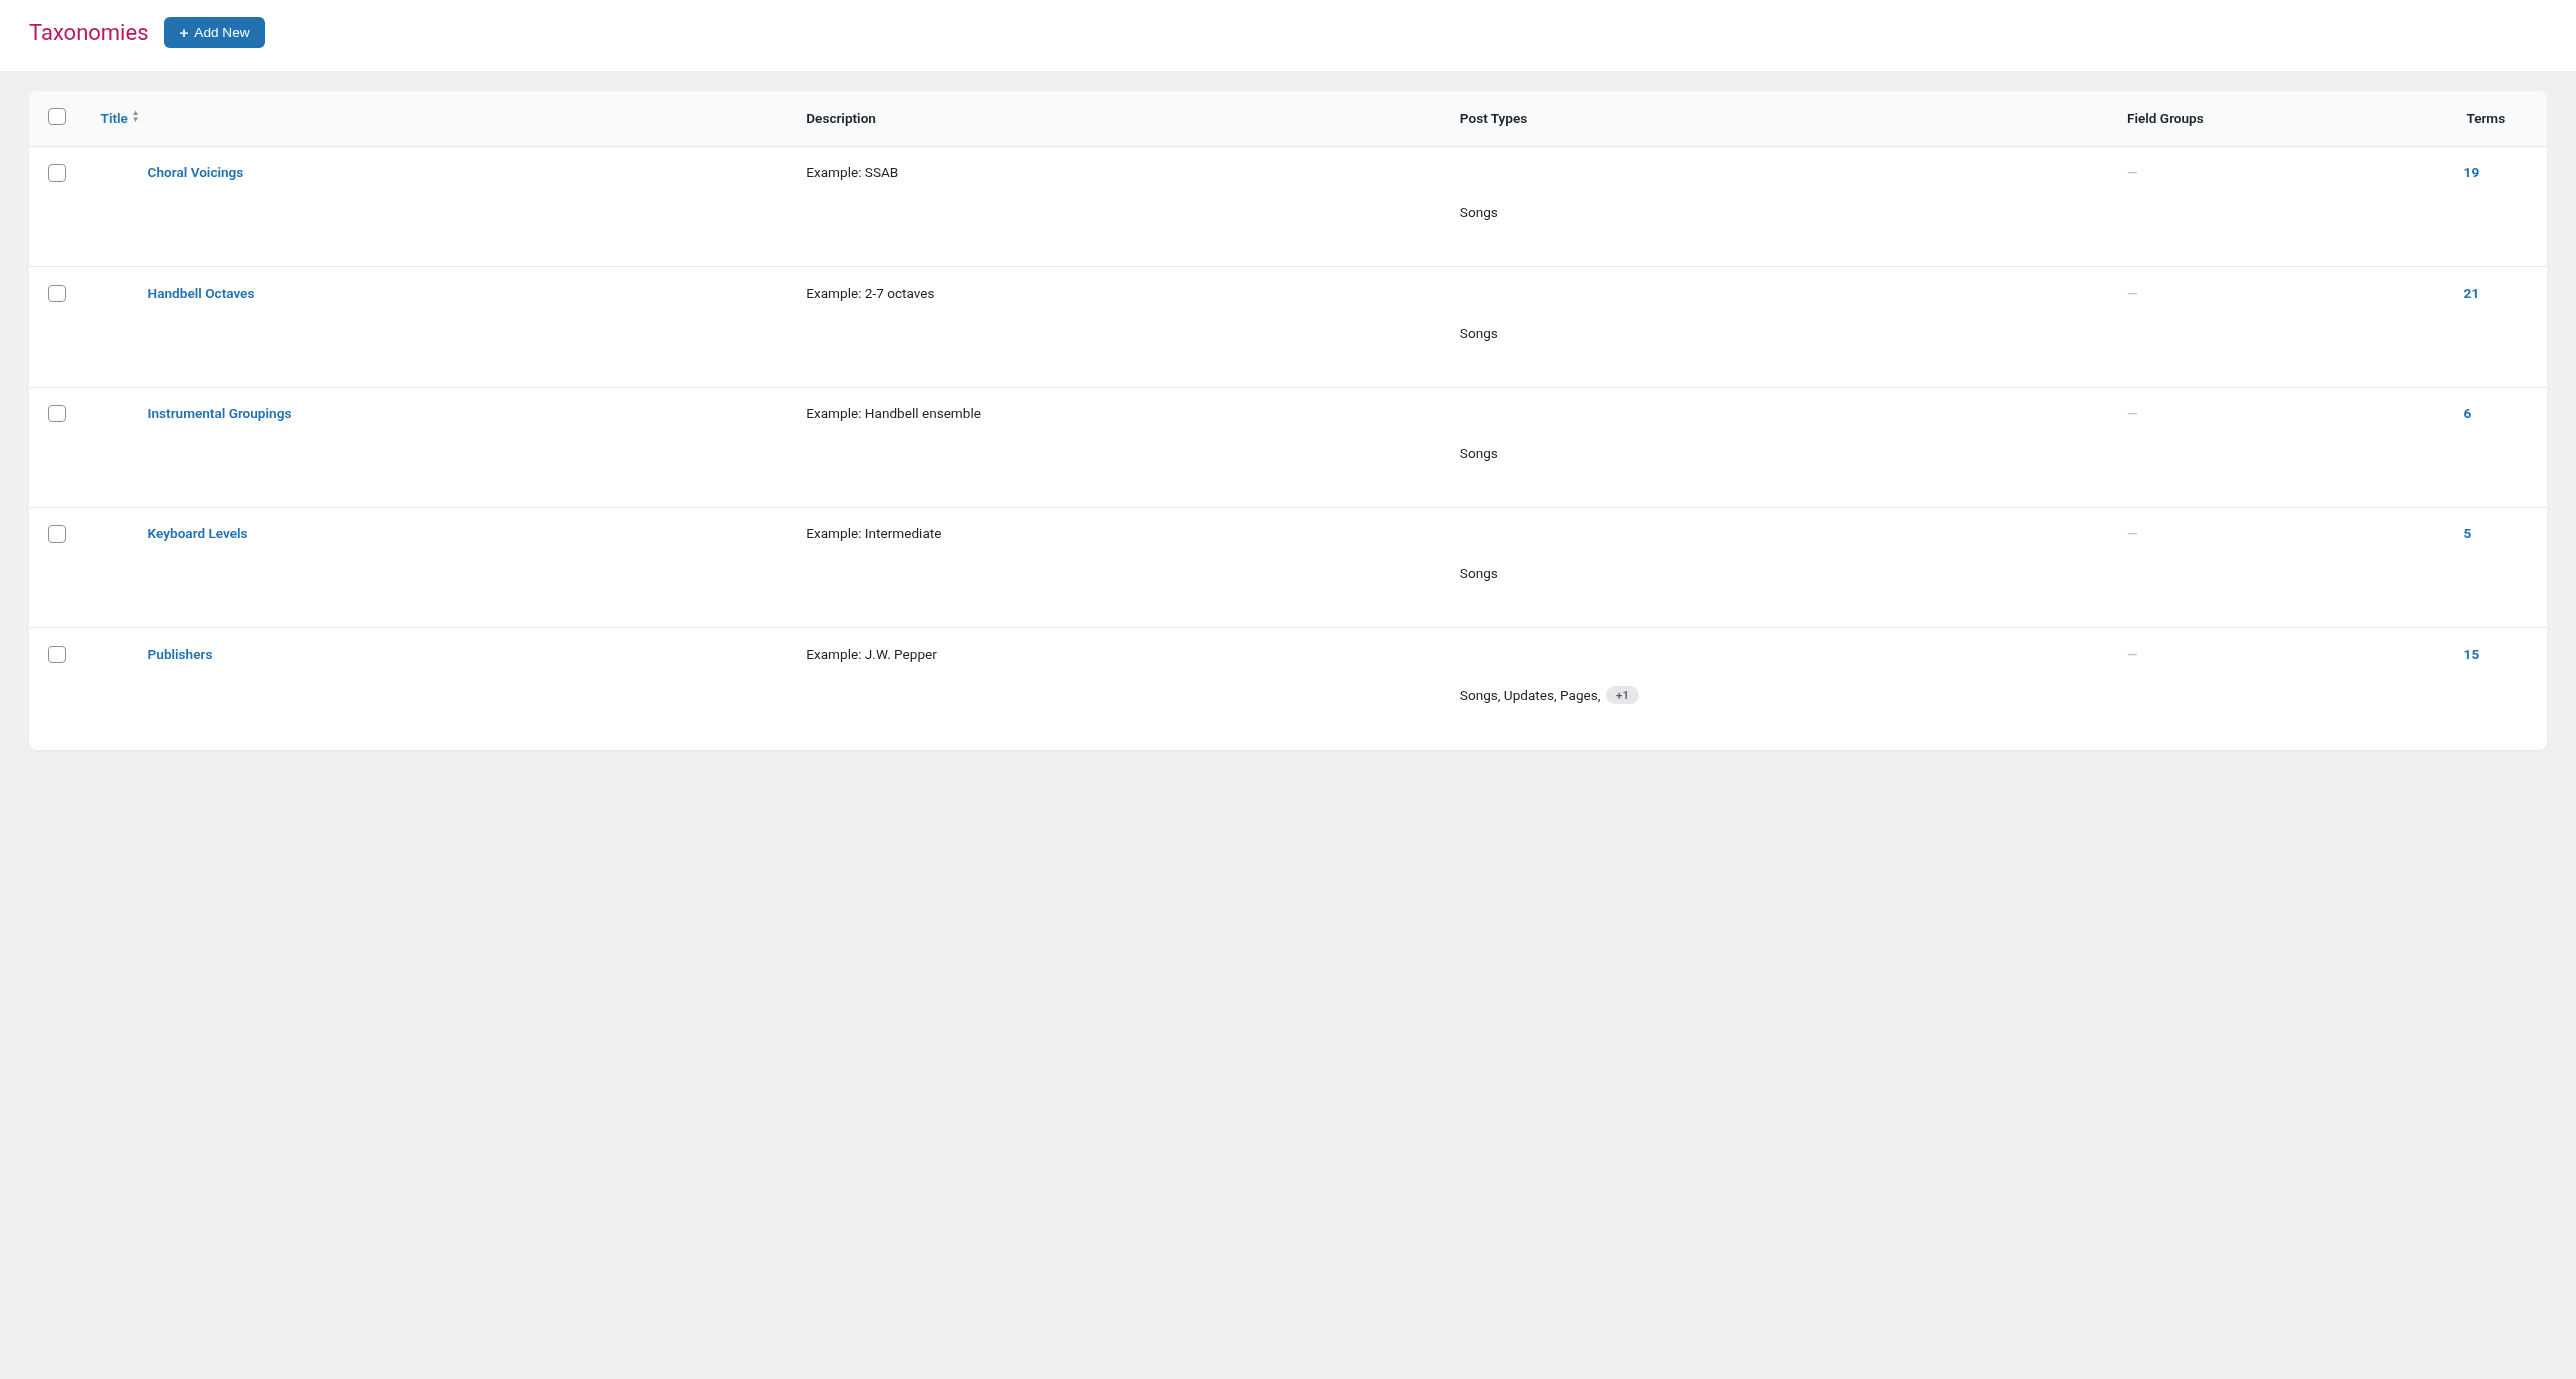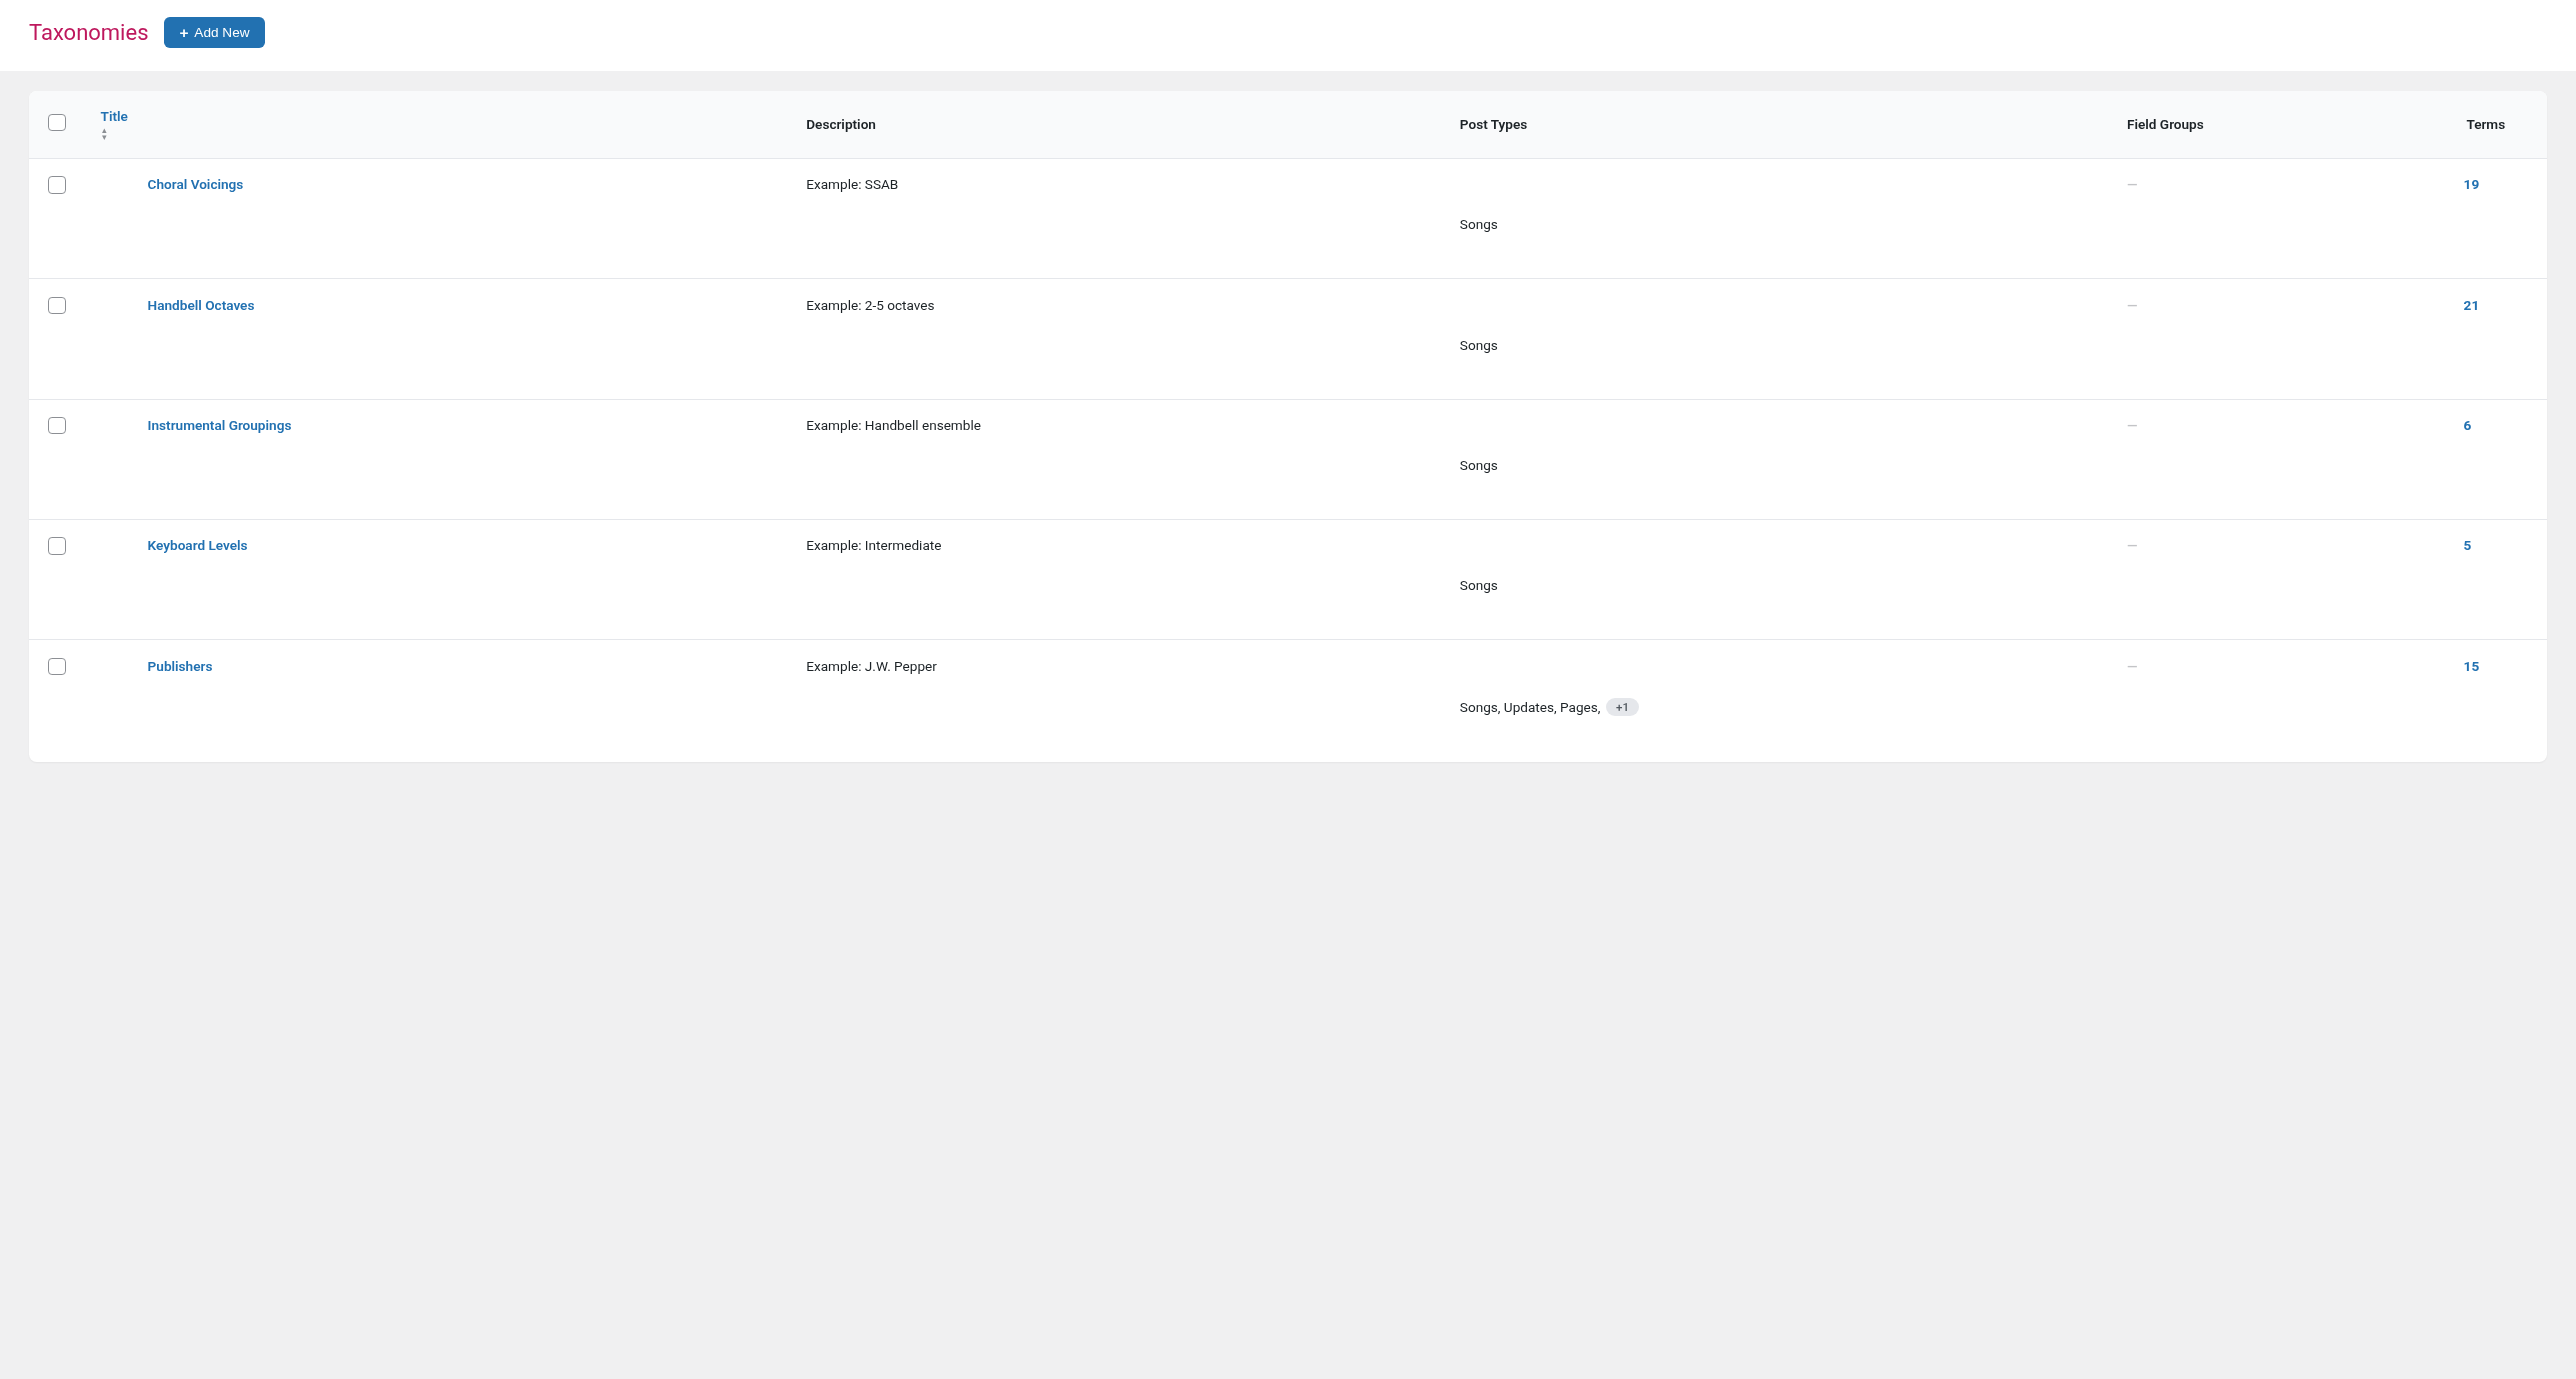--- a/index.html
+++ b/index.html
@@ -78,21 +78,20 @@
     th.terms-col {
       text-align: center;
       width: 97px;
       padding-right: 39px;
     }
     .sortable-header {
       display: inline-flex;
       align-items: flex-start;
       gap: 3.9px;
       cursor: pointer;
-      flex-direction: column;
     }
     .sort-icon {
       display: inline-flex;
       flex-direction: column;
       line-height: 0;
       gap: 1px;
     }
     .sort-icon span {
       font-size: 7.7px;
       color: #8c8f94;
@@ -209,21 +208,21 @@
               <div class="post-types-cell">
                 <span>Songs</span>
               </div>
             </td>
             <td><span class="dash">—</span></td>
             <td class="terms-col"><a class="terms-link">19</a></td>
           </tr>
           <tr>
             <td class="checkbox-col"><input type="checkbox" class="checkbox" style=""></td>
             <td><a class="row-title">Handbell Octaves</a></td>
-            <td>Example: 2-5 octaves</td>
+            <td>Example: 2-7 octaves</td>
             <td>
               <div class="post-types-cell">
                 <span>Songs</span>
               </div>
             </td>
             <td><span class="dash">—</span></td>
             <td class="terms-col"><a class="terms-link">21</a></td>
           </tr>
           <tr>
             <td class="checkbox-col"><input type="checkbox" class="checkbox" style=""></td>

